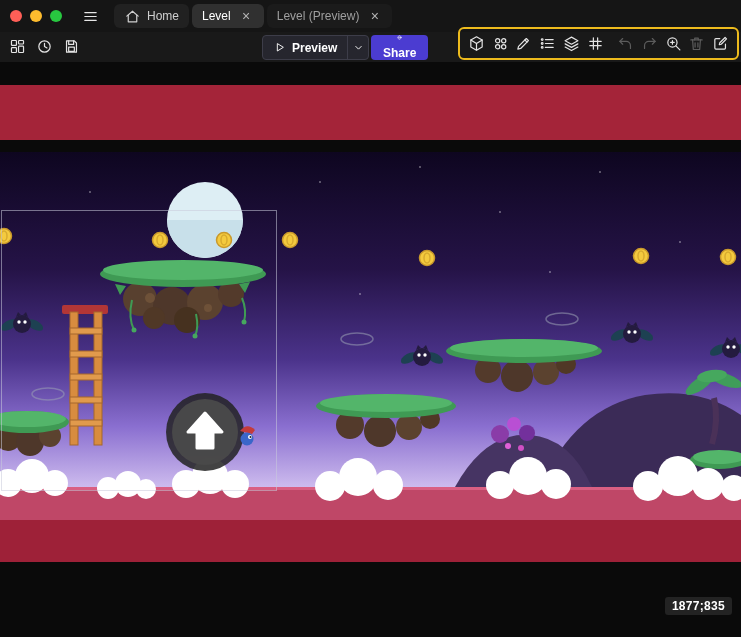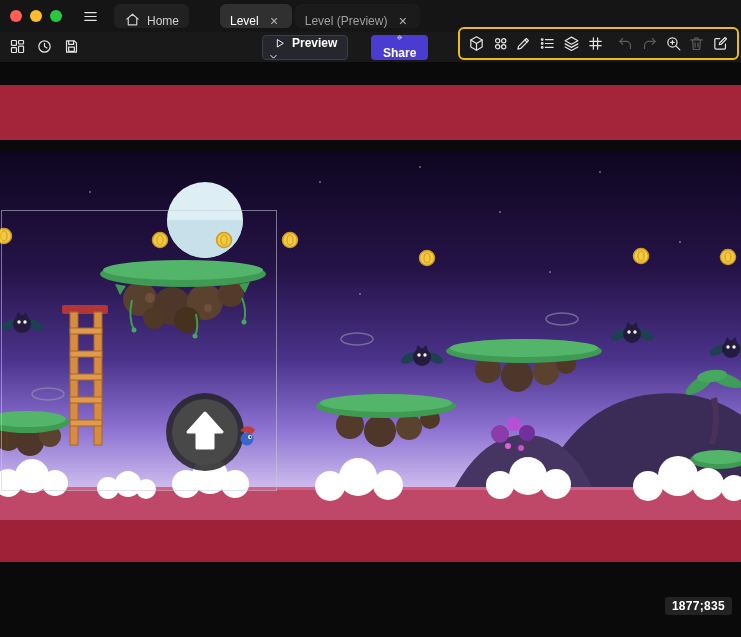--- a/index.html
+++ b/index.html
@@ -9,35 +9,35 @@
 
   
   .topbar { position:absolute; top:0; left:0; width:741px; height:32px; background:#151515; display:flex; align-items:center; }
   .lights { display:flex; gap:8px; padding-left:10px; }
   .light { width:12px; height:12px; border-radius:50%; }
   .light.red { background:#ff5f57; }
   .light.yellow { background:#febc2e; }
   .light.green { background:#28c840; }
   .menu-btn { margin-left:16px; width:24px; height:24px; display:flex; align-items:center; justify-content:center; color:#e6e6e6; }
   .tabs { display:flex; align-items:center; margin-left:12px; gap:3px; height:100%; }
-  .tab { display:flex; align-items:flex-end; gap:6px; height:24px; padding:0 10px; border-radius:6px; font-size:12px; color:#cfcfcf; background:#212121; cursor:default; }
-  .tab.active { background:#303030; color:#ffffff;margin-left:28px; }
+  .tab { display:flex; align-items:center; gap:6px; height:24px; padding:0 10px; border-radius:6px; font-size:12px; color:#cfcfcf; background:#212121; cursor:default; }
+  .tab.active { background:#303030; color:#ffffff; }
   .tab.dim { background:#1b1b1b; color:#9f9f9f; }
   .tab .close { width:15px; height:15px; display:flex; align-items:center; justify-content:center; font-size:14px; color:#b5b5b5; border-radius:3px; margin-left:2px; }
   .tabicon { width:14px; height:14px; }
 
   
   .toolbar { position:absolute; top:32px; left:0; width:741px; height:30px; background:#191919; }
   .left-icons { position:absolute; left:6px; top:35px; display:flex; gap:4px; }
   .tbtn { width:23px; height:23px; display:flex; align-items:center; justify-content:center; color:#e4e4e4; border-radius:4px; }
   .tbtn.disabled { color:#5c5c5c; }
   .icon { width:17px; height:17px; stroke:currentColor; fill:none; stroke-width:1.7; stroke-linecap:round; stroke-linejoin:round; }
   .icon.small { width:13px; height:13px; }
 
-  .preview-btn { position:absolute; left:262px; top:35px; height:25px; display:flex; align-items:stretch; background:#26262e; border:1px solid #3d3d49; border-radius:4px; color:#fff; overflow:hidden;flex-direction:column; }
+  .preview-btn { position:absolute; left:262px; top:35px; height:25px; display:flex; align-items:stretch; background:#26262e; border:1px solid #3d3d49; border-radius:4px; color:#fff; overflow:hidden; }
   .pv-main { display:flex; align-items:center; gap:6px; padding:0 10px; font-size:12px; font-weight:bold; }
   .pv-div { width:1px; background:#3d3d49; }
   .pv-caret { width:20px; display:flex; align-items:center; justify-content:center; }
 
   .share-btn { position:absolute; left:371px; top:35px; height:25px; display:flex; align-items:center; gap:6px; padding:0 12px; background:#4b3cd1; border-radius:4px; color:#fff; font-size:12px; font-weight:bold;flex-direction:column; }
 
   .highlight-box { position:absolute; left:458px; top:27px; width:281px; height:33px; border:2px solid #edbb1d; border-radius:6px; display:flex; align-items:center; padding:0 5px; gap:1px; }
   .spacer6 { width:6px; }
 
   

